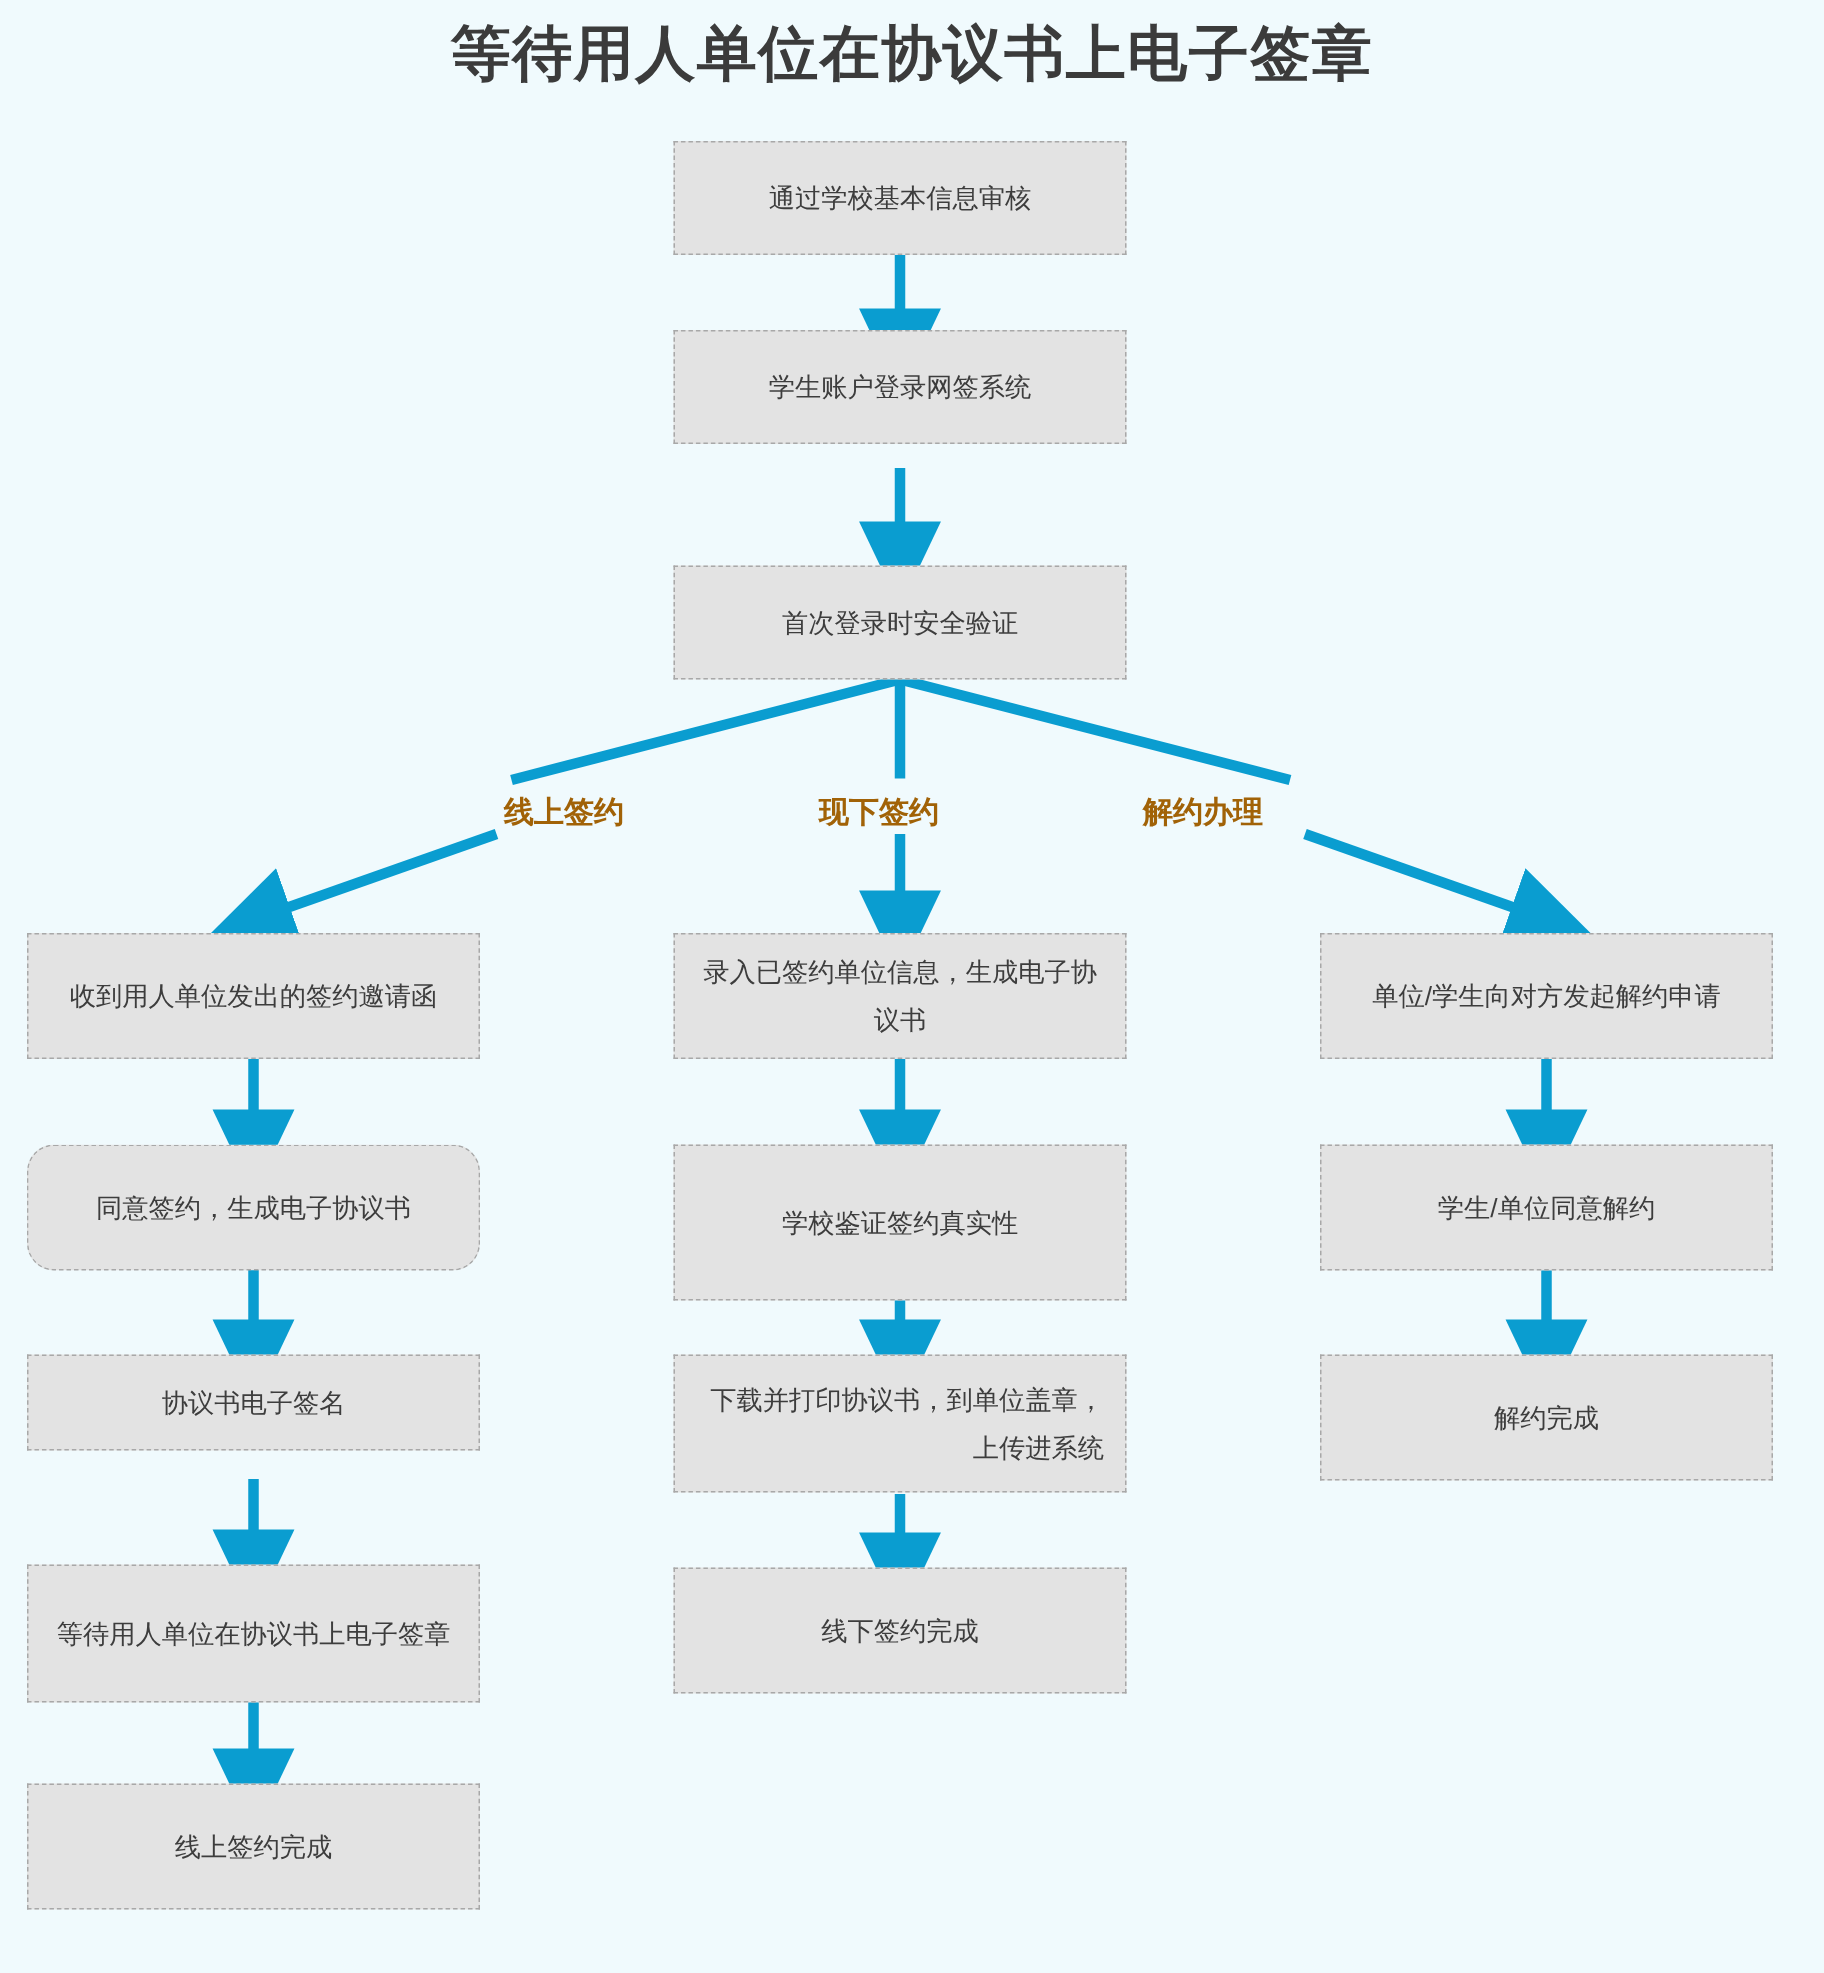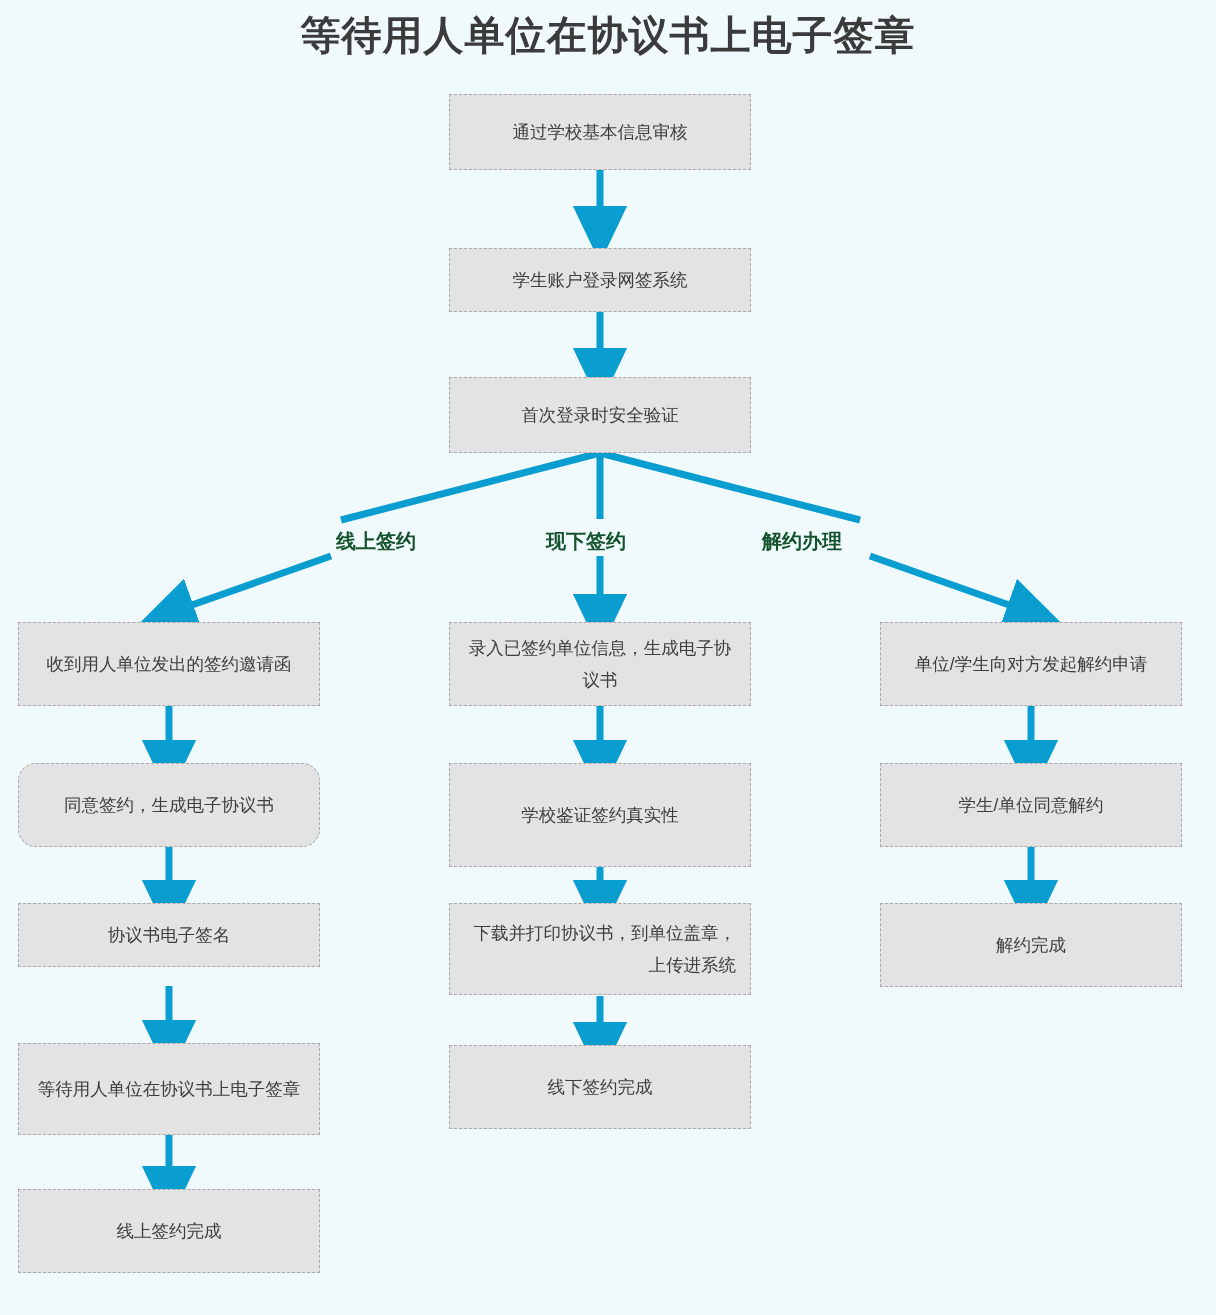--- a/index.html
+++ b/index.html
@@ -53,21 +53,21 @@
     padding: 13px 14px;
   }
   .node span {
     display: block;
     width: 100%;
   }
   .edge-label {
     position: absolute;
     font-size: 20px;
     font-weight: 700;
-    color: #14532d;
+    color: #a16207;
     white-space: nowrap;
     background: transparent;
   }
 </style>
 </head>
 <body>
 
 <div id="canvas">
 
   <div class="title">等待用人单位在协议书上电子签章</div>
@@ -112,21 +112,21 @@
     <g stroke="#0a9dd0" stroke-width="7" fill="none" marker-end="url(#ah)">
       <line x1="1031" y1="706" x2="1031" y2="762"></line>
       <line x1="1031" y1="846" x2="1031" y2="902"></line>
     </g>
   </svg>
 
   <div class="node" style="left:449px; top:94px; width:302px; height:76px;">
     <span>通过学校基本信息审核</span>
   </div>
 
-  <div class="node" style="left:449px; top:248px; width:302px; height:64px;">
+  <div class="node" style="left:449px; top:220px; width:302px; height:76px;">
     <span>学生账户登录网签系统</span>
   </div>
 
   <div class="node" style="left:449px; top:377px; width:302px; height:76px;">
     <span>首次登录时安全验证</span>
   </div>
 
   <div class="edge-label" style="left:336px; top:528px;">
     <span>线上签约</span>
   </div>

